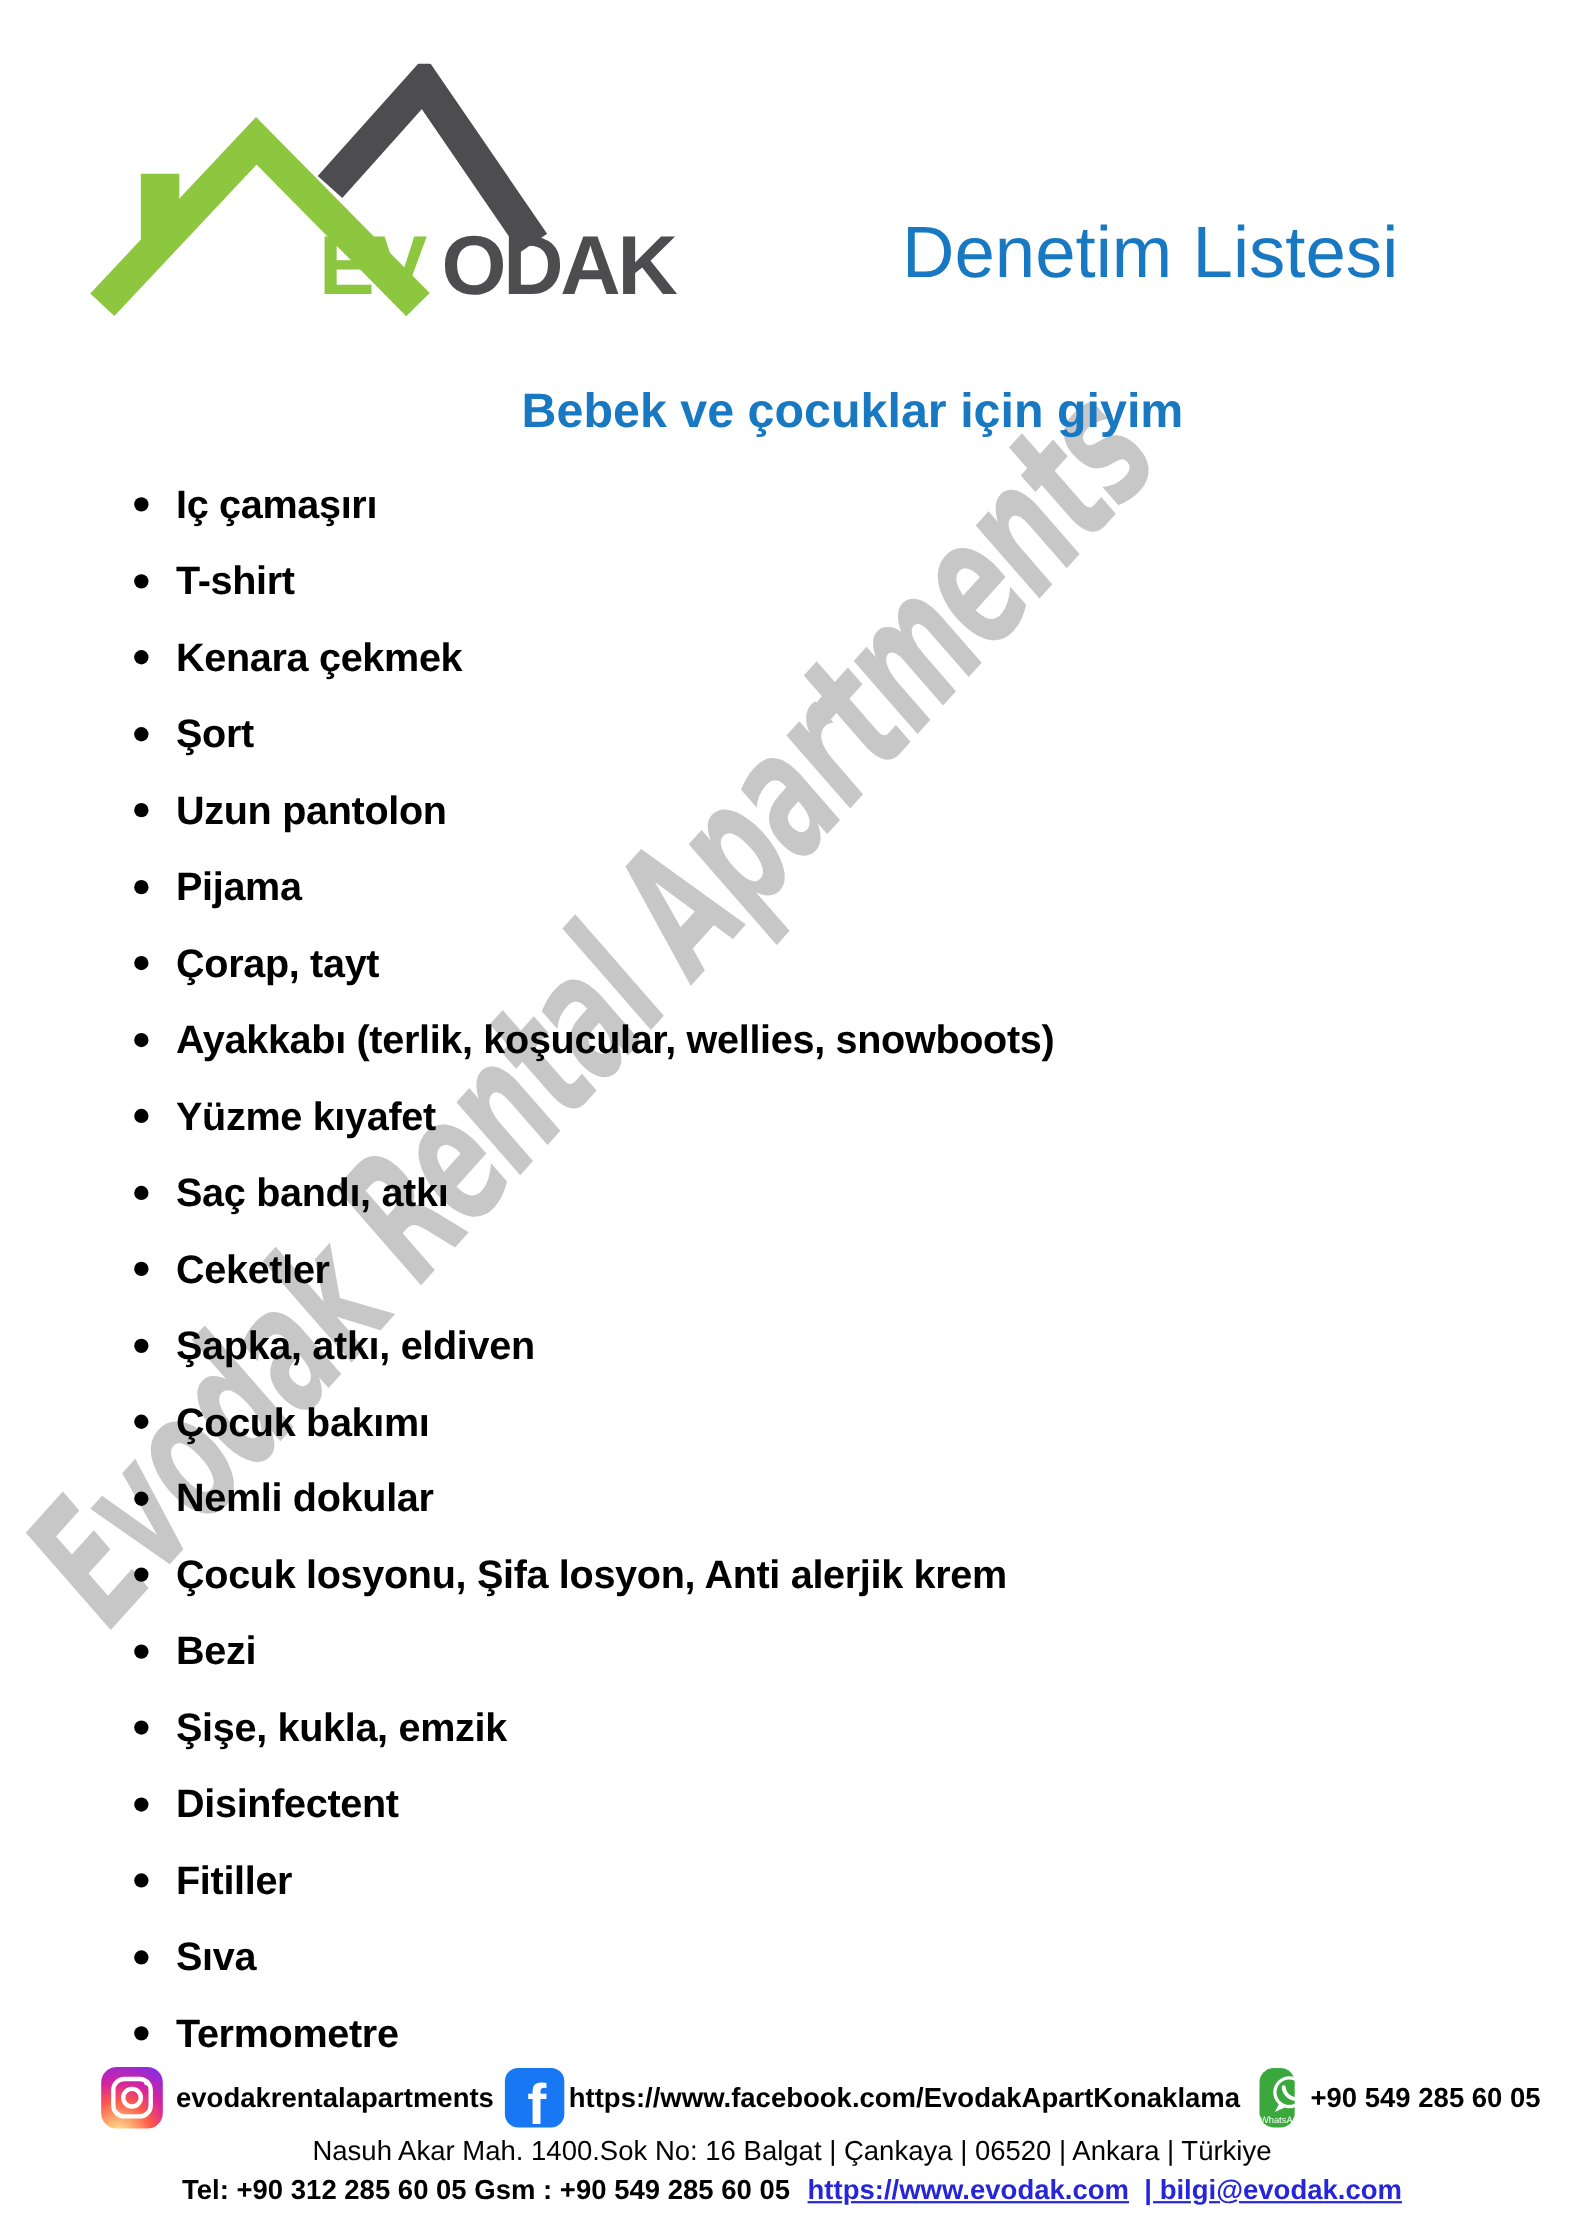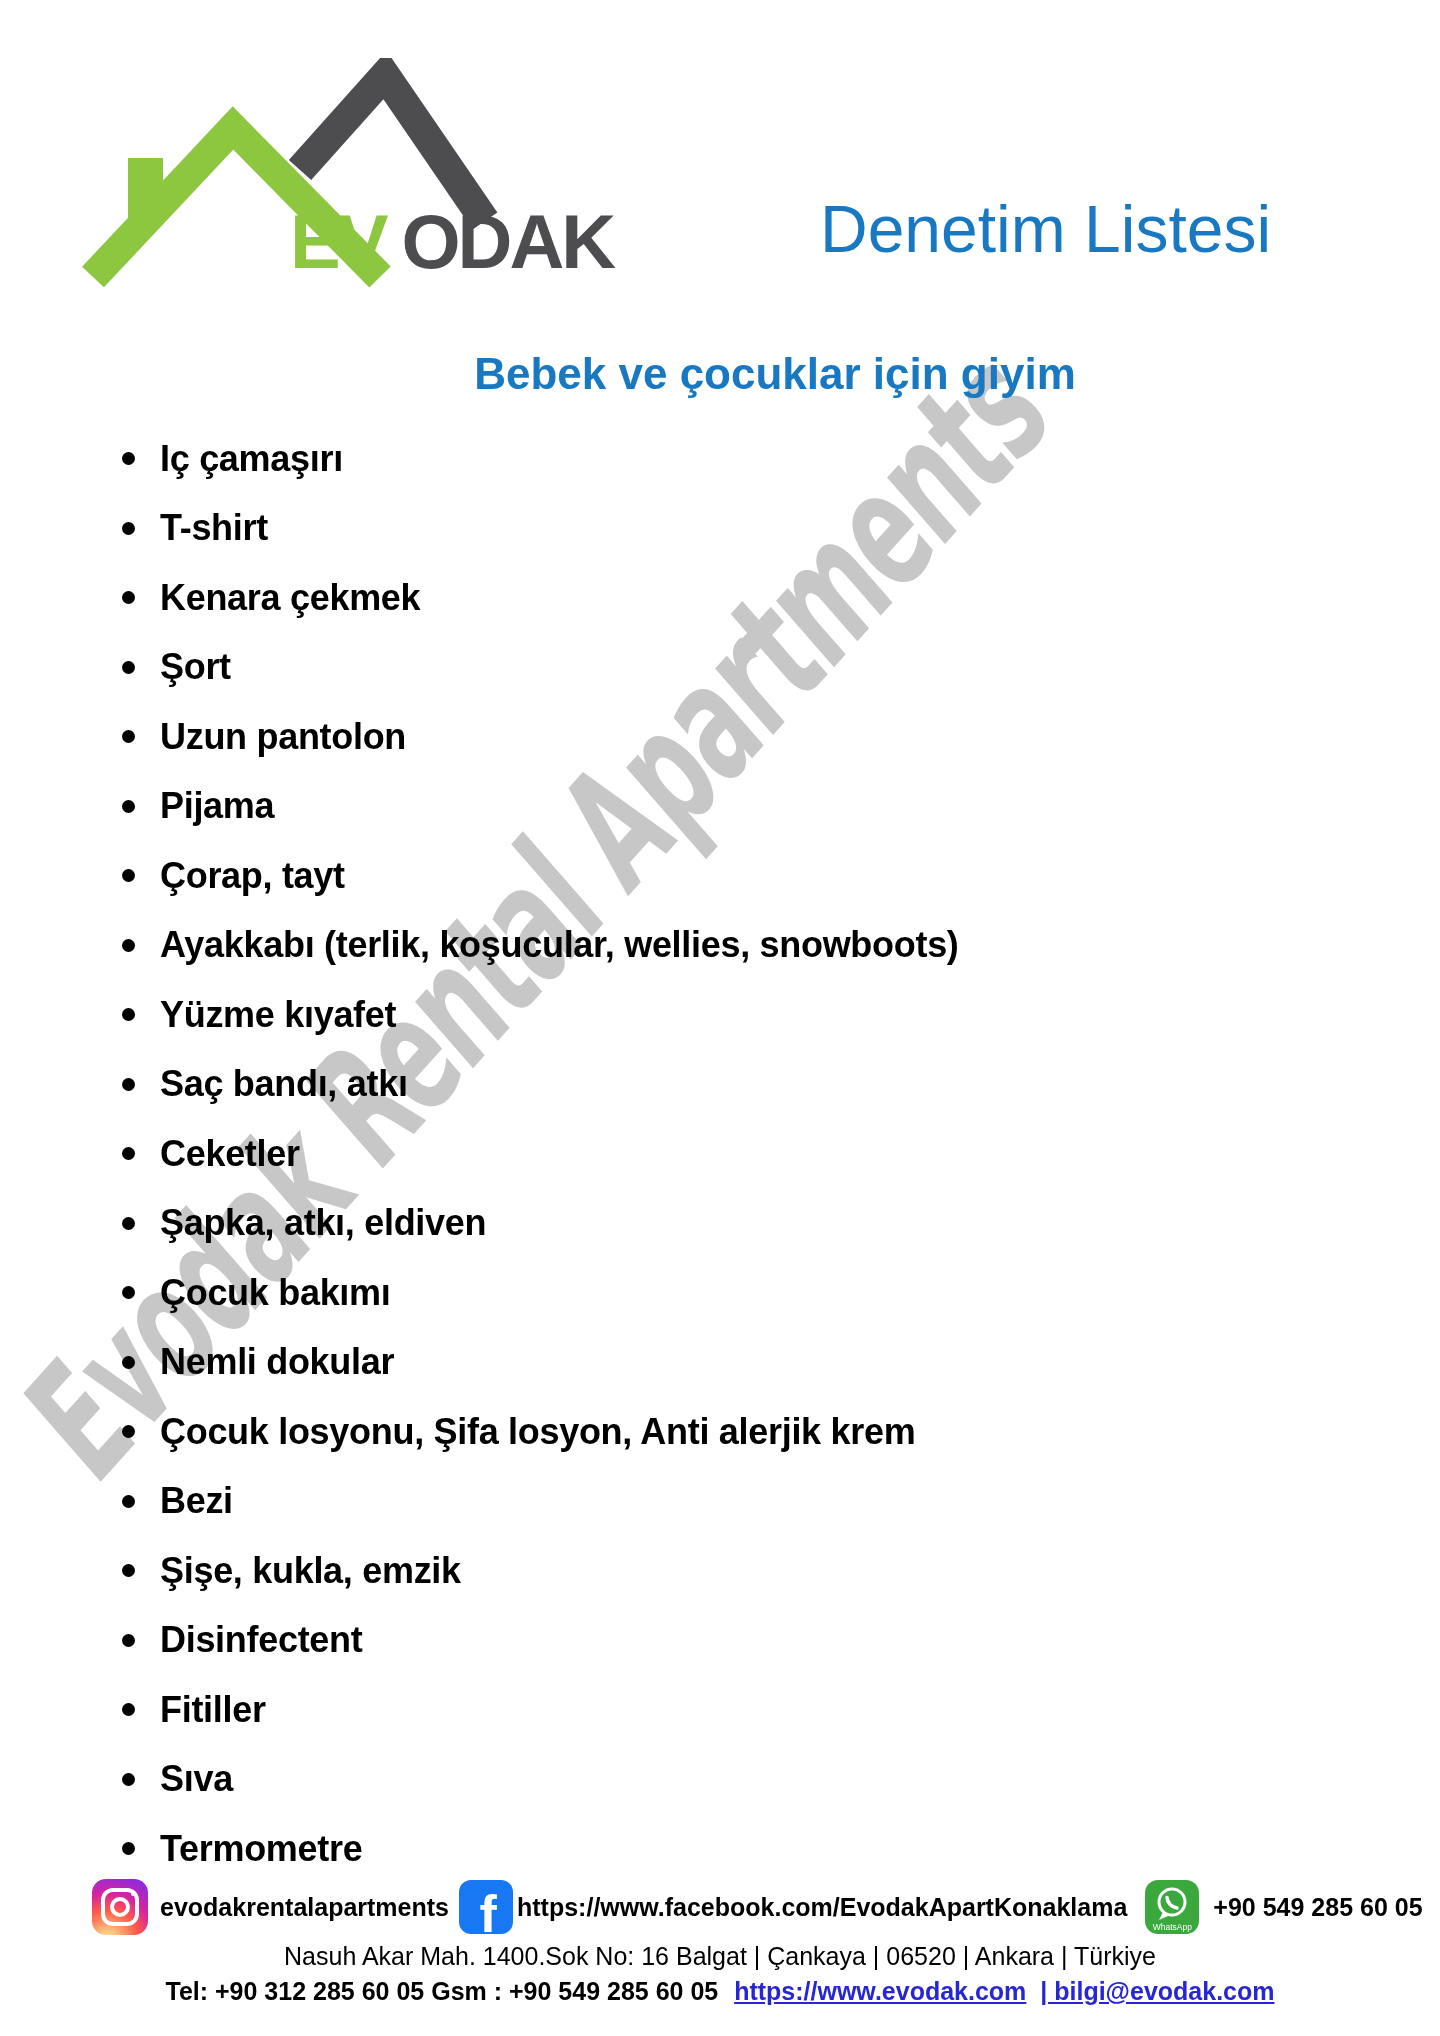--- a/index.html
+++ b/index.html
@@ -74,21 +74,21 @@
     background:radial-gradient(circle at 28% 110%, #fdf497 0%, #fd5949 42%, #d6249f 64%, #8a2be2 92%);}
   .ig-icon .frame{position:absolute;inset:9px;border:4px solid #fff;border-radius:12px;}
   .ig-icon .lens{position:absolute;left:50%;top:50%;width:20px;height:20px;margin:-10px 0 0 -10px;border:4px solid #fff;border-radius:50%;}
   .ig-icon .dot{position:absolute;right:12px;top:12px;width:5px;height:5px;background:#fff;border-radius:50%;}
   .ig-handle{margin-left:12px;}
   .fb-icon{width:54px;height:54px;border-radius:12px;background:var(--facebook-blue);
     margin-left:10px;flex:0 0 auto;overflow:hidden;position:relative;}
   .fb-icon .f{position:absolute;left:50%;bottom:-6px;transform:translateX(-38%);
     color:#fff;font-size:52px;font-weight:700;line-height:1;}
   .fb-url{margin-left:4px;}
-  .wa-icon{position:relative;width:54px;height:54px;border-radius:13px;background:var(--whatsapp-green);
+  .wa-icon{position:relative;width:32px;height:54px;border-radius:13px;background:var(--whatsapp-green);
     margin-left:18px;flex:0 0 auto;}
   .wa-icon svg{position:absolute;left:0;top:0;}
   .wa-label{position:absolute;left:0;bottom:3px;width:100%;text-align:center;
     font-size:8.5px;font-weight:400;color:#fff;line-height:1;}
   .wa-phone{margin-left:14px;}
 
   .address-line{
     position:absolute;left:0;top:1941px;width:100%;text-align:center;
     font-size:25px;font-weight:400;line-height:1.2;white-space:nowrap;
   }

